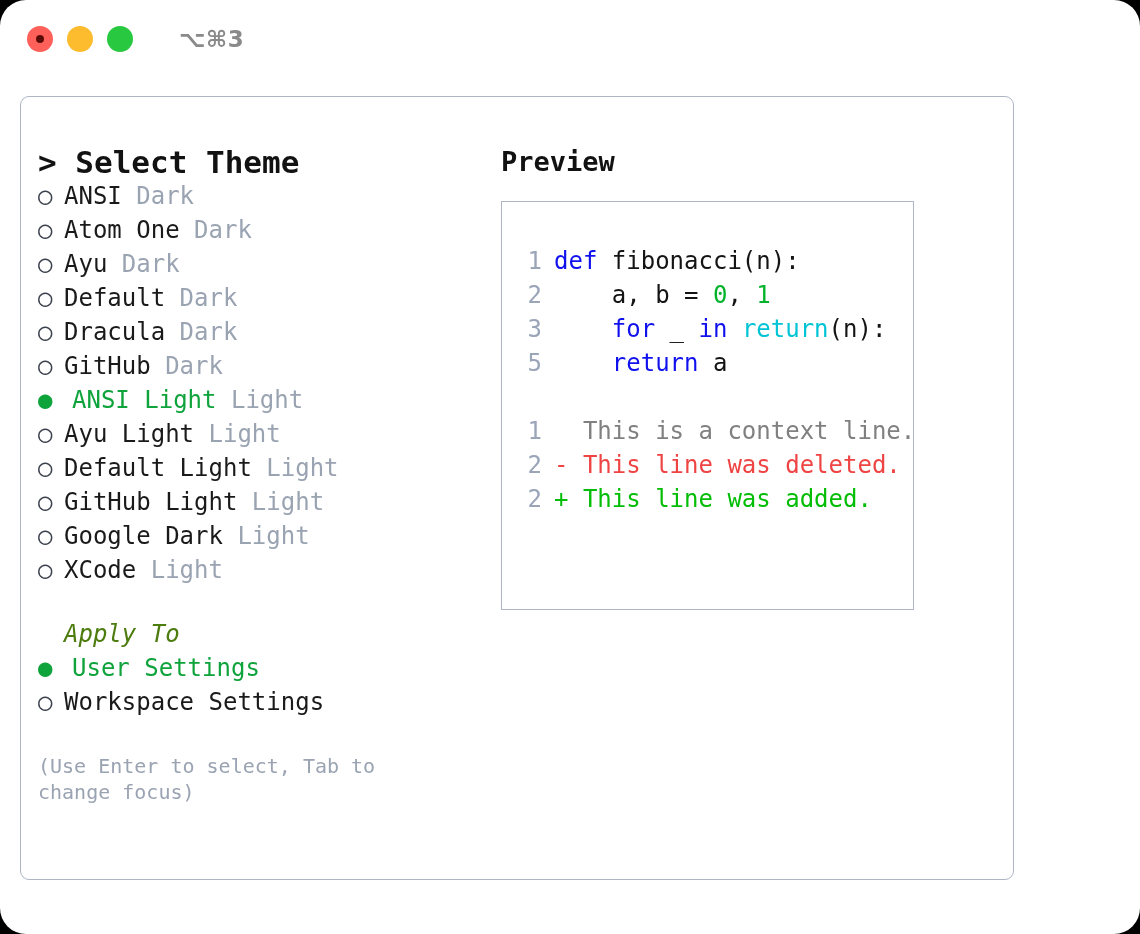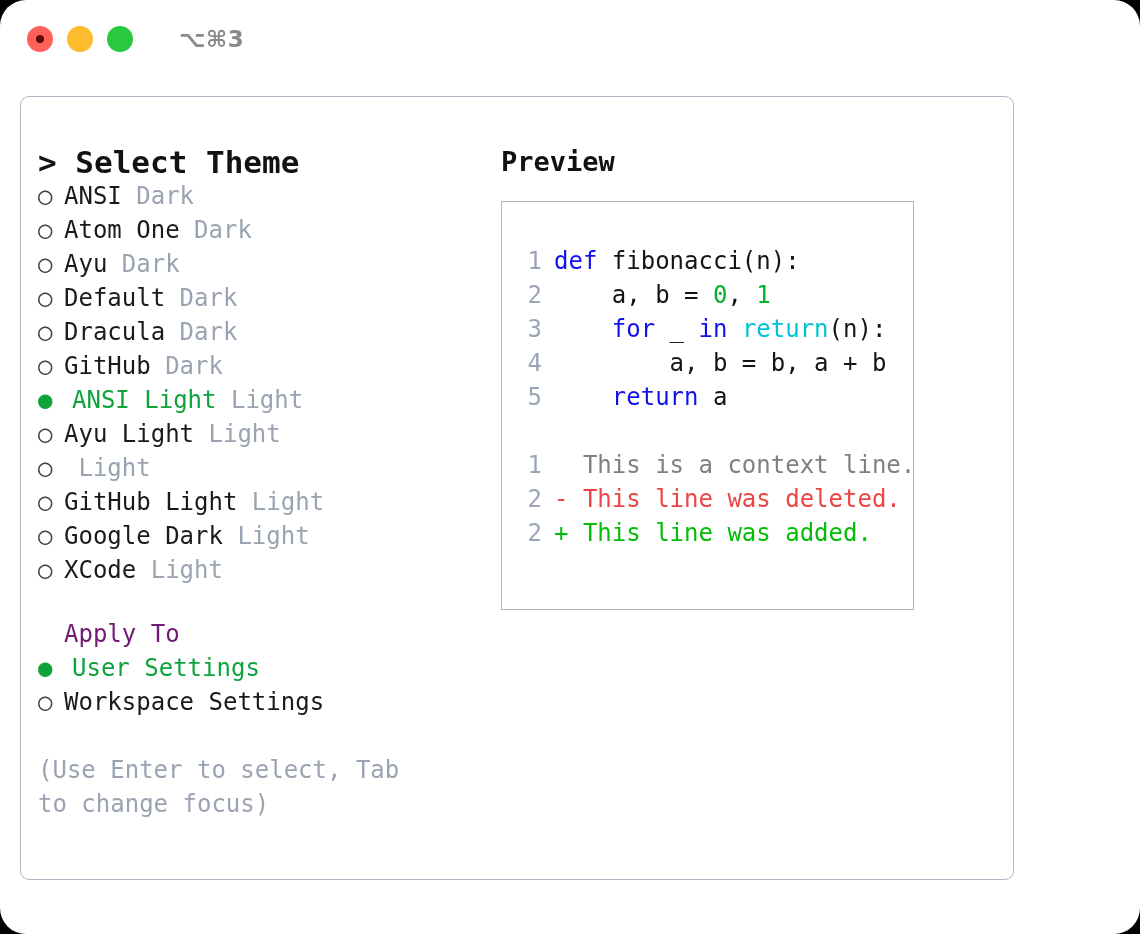--- a/index.html
+++ b/index.html
@@ -116,33 +116,34 @@
     font-size: 24px;
     color: #3b414d;
   }
   .marker.sel { color: #0fa33c; }
   .opt-label { color: #1a1a1a; }
   .opt-row.selected .opt-label { color: #0fa33c; margin-left: 8px; }
   .opt-suffix { color: #9aa3b2; }
 
   .section-title {
     font-size: 24px;
-    color: #701a75;
+    color: #4d7c0f;
     line-height: 34px;
     padding-left: 26px;
     white-space: pre;
+    font-style: italic;
   }
 
   .spacer-1 { height: 30px; }
   .spacer-2 { height: 34px; }
 
   .hint {
-    font-size: 24px;
+    font-size: 20px;
     color: #9aa3b2;
-    line-height: 34px;
+    line-height: 26px;
     max-width: 400px;
     white-space: normal;
   }
 
   
   .preview-header {
     font-size: 27px;
     font-weight: bold;
     color: #121212;
     line-height: 34px;
@@ -201,21 +202,21 @@
         <div class="list-header">&gt; Select Theme</div>
         <div id="theme-items">
             <div class="opt-row"><span class="marker">○</span><span class="opt-label">ANSI</span><span class="opt-suffix"> Dark</span></div>
             <div class="opt-row"><span class="marker">○</span><span class="opt-label">Atom One</span><span class="opt-suffix"> Dark</span></div>
             <div class="opt-row"><span class="marker">○</span><span class="opt-label">Ayu</span><span class="opt-suffix"> Dark</span></div>
             <div class="opt-row"><span class="marker">○</span><span class="opt-label">Default</span><span class="opt-suffix"> Dark</span></div>
             <div class="opt-row"><span class="marker">○</span><span class="opt-label">Dracula</span><span class="opt-suffix"> Dark</span></div>
             <div class="opt-row"><span class="marker">○</span><span class="opt-label">GitHub</span><span class="opt-suffix"> Dark</span></div>
             <div class="opt-row selected"><span class="marker sel">●</span><span class="opt-label">ANSI Light</span><span class="opt-suffix"> Light</span></div>
             <div class="opt-row"><span class="marker">○</span><span class="opt-label">Ayu Light</span><span class="opt-suffix"> Light</span></div>
-            <div class="opt-row"><span class="marker">○</span><span class="opt-suffix"> Light</span></div>
+            <div class="opt-row"><span class="marker">○</span><span class="opt-label">Default Light</span><span class="opt-suffix"> Light</span></div>
             <div class="opt-row"><span class="marker">○</span><span class="opt-label">GitHub Light</span><span class="opt-suffix"> Light</span></div>
             <div class="opt-row"><span class="marker">○</span><span class="opt-label">Google Dark</span><span class="opt-suffix"> Light</span></div>
             <div class="opt-row"><span class="marker">○</span><span class="opt-label">XCode</span><span class="opt-suffix"> Light</span></div>
           </div>
 
         <div class="spacer-1"></div>
         <div class="section-title">Apply To</div>
         <div id="apply-items">
             <div class="opt-row selected"><span class="marker sel">●</span><span class="opt-label">User Settings</span></div>
             <div class="opt-row"><span class="marker">○</span><span class="opt-label">Workspace Settings</span></div>
@@ -225,21 +226,20 @@
         <div class="hint">(Use Enter to select, Tab to change focus)</div>
       </div>
 
       <div class="right-pane">
         <div class="preview-header">Preview</div>
         <div class="preview-box">
           <div id="code-lines">
               <div class="code-line"><span class="lineno">1</span><span class="t-kw">def</span><span class="t-plain"> fibonacci(n):</span></div>
               <div class="code-line"><span class="lineno">2</span><span class="t-plain">    a, b = </span><span class="t-num">0</span><span class="t-plain">, </span><span class="t-num">1</span></div>
               <div class="code-line"><span class="lineno">3</span><span class="t-plain">    </span><span class="t-kw">for</span><span class="t-plain"> _ </span><span class="t-kw">in</span><span class="t-plain"> </span><span class="t-fn">return</span><span class="t-plain">(n):</span></div>
-              <div class="code-line"><span class="lineno">4</span><span class="t-plain">        a, b = b, a + b</span></div>
               <div class="code-line"><span class="lineno">5</span><span class="t-plain">    </span><span class="t-kw">return</span><span class="t-plain"> a</span></div>
             </div>
           <div class="blank-line"></div>
           <div id="diff-lines">
               <div class="code-line"><span class="lineno">1</span><span class="d-ctx">  This is a context line.</span></div>
               <div class="code-line"><span class="lineno">2</span><span class="d-del">- This line was deleted.</span></div>
               <div class="code-line"><span class="lineno">2</span><span class="d-add">+ This line was added.</span></div>
             </div>
         </div>
       </div>

